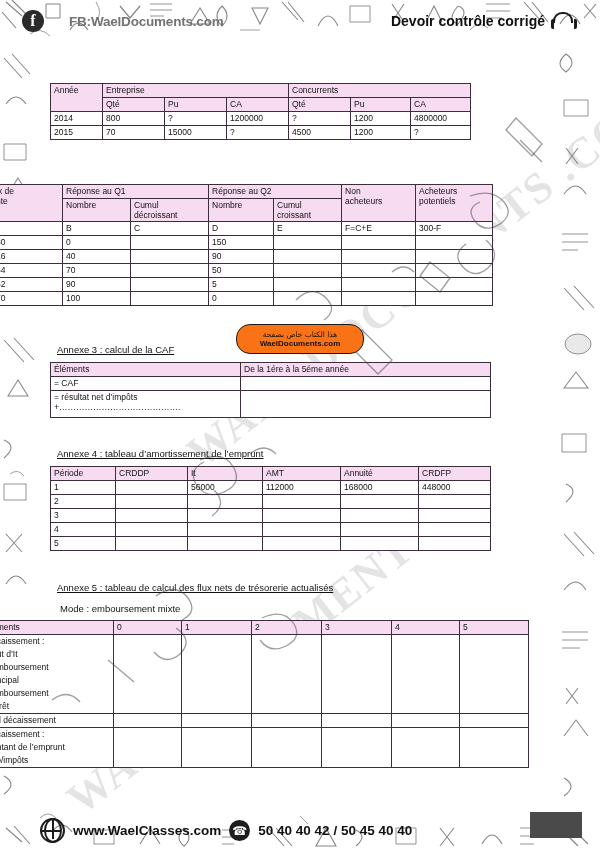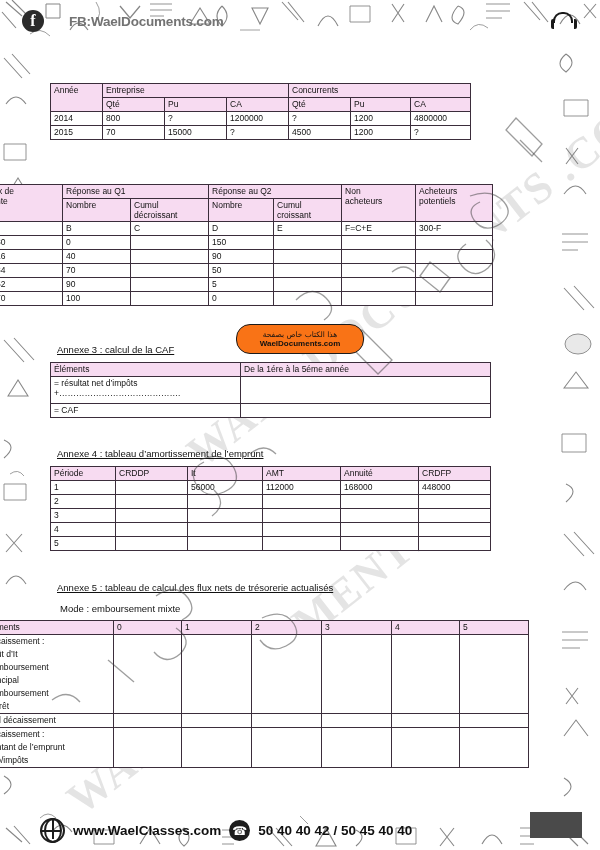--- a/index.html
+++ b/index.html
@@ -317,20 +317,21 @@
       </g>
     </svg>
   </div>
 
   <div class="hdr-left">
     <span class="fb-badge">f</span>
     <span class="txt">FB:WaelDocuments.com</span>
   </div>
 
   <div class="hdr-right">
+    <span class="txt">Devoir contrôle corrigé</span>
     <span class="hp-icon"></span>
   </div>
 
   <div class="wm wm-a">WAEL DOCUMENTS .COM</div>
   <div class="wm wm-b">WAEL DOCUMENTS</div>
 
   <div class="content">
 
     <table class="doc" id="tbl-ca" style="left:50px; top:83px; width:420px;padding-left:44px;">
       <colgroup>
@@ -481,28 +482,28 @@
       <colgroup>
           <col style="width:190px">
           <col style="width:250px">
         </colgroup>
       <tbody>
         <tr>
           <td class="hdr">Éléments</td>
           <td class="hdr">De la 1ére à la 5éme année</td>
         </tr>
         <tr>
+          <td>= CAF</td>
+          <td class="blank"></td>
+        </tr>
+        <tr>
           <td style="height:24px; white-space:normal;">
             <span>= résultat net d’impôts</span><br>
             <span>+…………………………………….</span>
           </td>
-          <td class="blank"></td>
-        </tr>
-        <tr>
-          <td>= CAF</td>
           <td class="blank"></td>
         </tr>
       </tbody>
     </table>
 
     <div class="annexe-title" style="left:57px; top:448px;">Annexe 4 : tableau d’amortissement de l’emprunt</div>
 
     <table class="doc" id="tbl-a4" style="left:50px; top:466px; width:440px;">
       <colgroup>
         <col style="width:65px">

